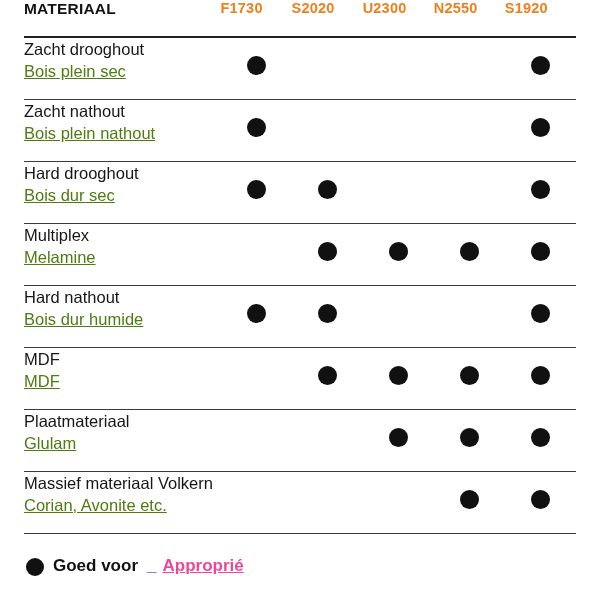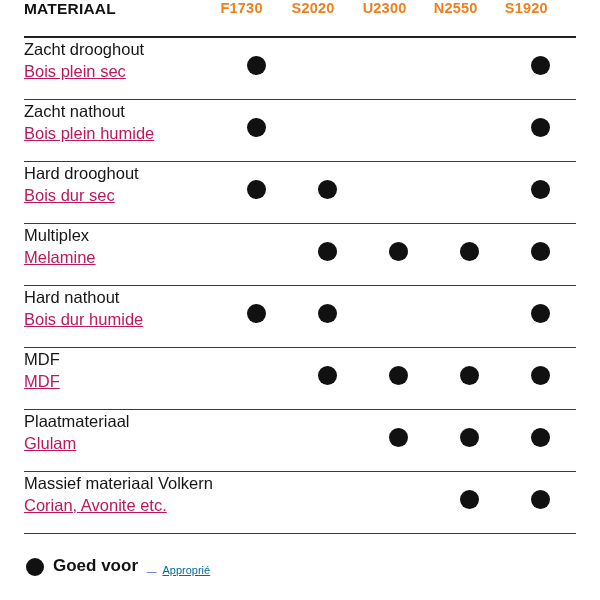--- a/index.html
+++ b/index.html
@@ -67,21 +67,21 @@
     padding-bottom: 4px;
   }
   .mat-nl {
     font-size: 16.5px;
     color: #161616;
     line-height: 1.35;
     white-space: nowrap;
   }
   .mat-fr {
     font-size: 16.5px;
-    color: #be185d;
+    color: #4d7c0f;
     text-decoration: underline;
     line-height: 1.35;
     white-space: nowrap;
   }
   td.dotcell {
     text-align: center;
   }
   .dot {
     display: inline-block;
     width: 19px;
@@ -104,23 +104,23 @@
     margin-top: 0;
     width: 18px;
     height: 18px;
   }
   .legend-nl {
     font-size: 17px;
     font-weight: bold;
     color: #111111;
   }
   .legend-fr {
-    font-size: 11px;
-    font-weight: normal;
-    color: #0369a1;
+    font-size: 17px;
+    font-weight: bold;
+    color: #ec4899;
     text-decoration: underline;
     margin-left: -3px;
   }
   .legend-sep {
     font-size: 17px;
     font-weight: bold;
     color: #1f52b8;
   }
 </style>
 </head>
@@ -149,21 +149,21 @@
         <td class="dotcell"><span class="dot"></span></td>
         <td class="dotcell"><span class="dot off"></span></td>
         <td class="dotcell"><span class="dot off"></span></td>
         <td class="dotcell"><span class="dot off"></span></td>
         <td class="dotcell"><span class="dot"></span></td>
       </tr>
 
       <tr class="matrow">
         <td class="mat-label">
           <div class="mat-nl">Zacht nathout</div>
-          <div class="mat-fr">Bois plein humide</div>
+          <div class="mat-fr">Bois plein nathout</div>
         </td>
         <td class="dotcell"><span class="dot"></span></td>
         <td class="dotcell"><span class="dot off"></span></td>
         <td class="dotcell"><span class="dot off"></span></td>
         <td class="dotcell"><span class="dot off"></span></td>
         <td class="dotcell"><span class="dot"></span></td>
       </tr>
 
       <tr class="matrow">
         <td class="mat-label">

